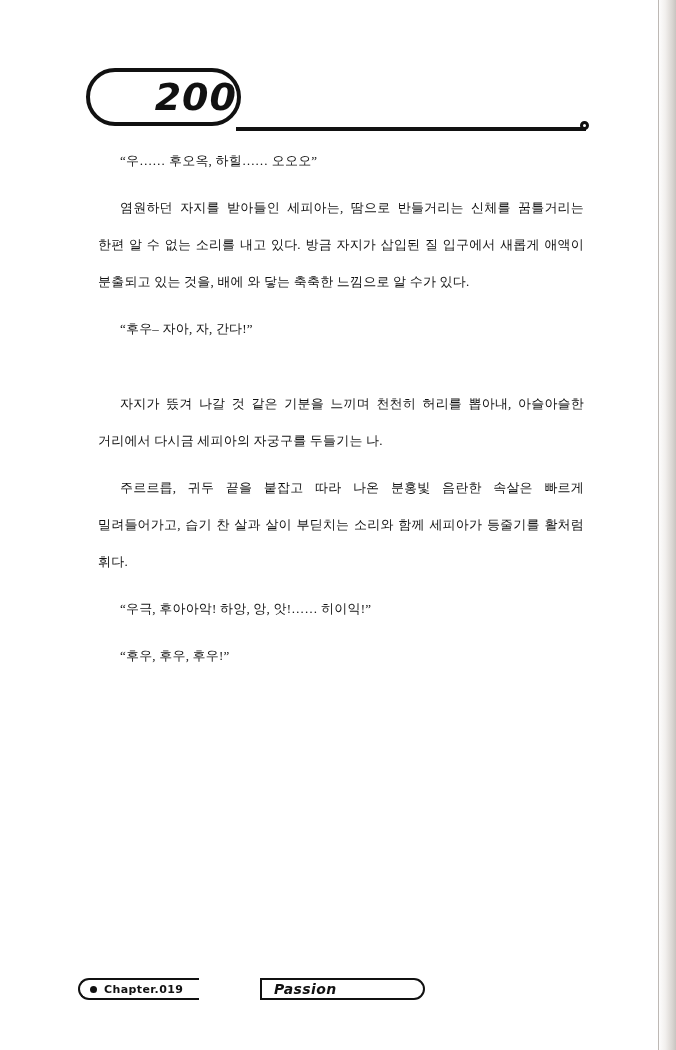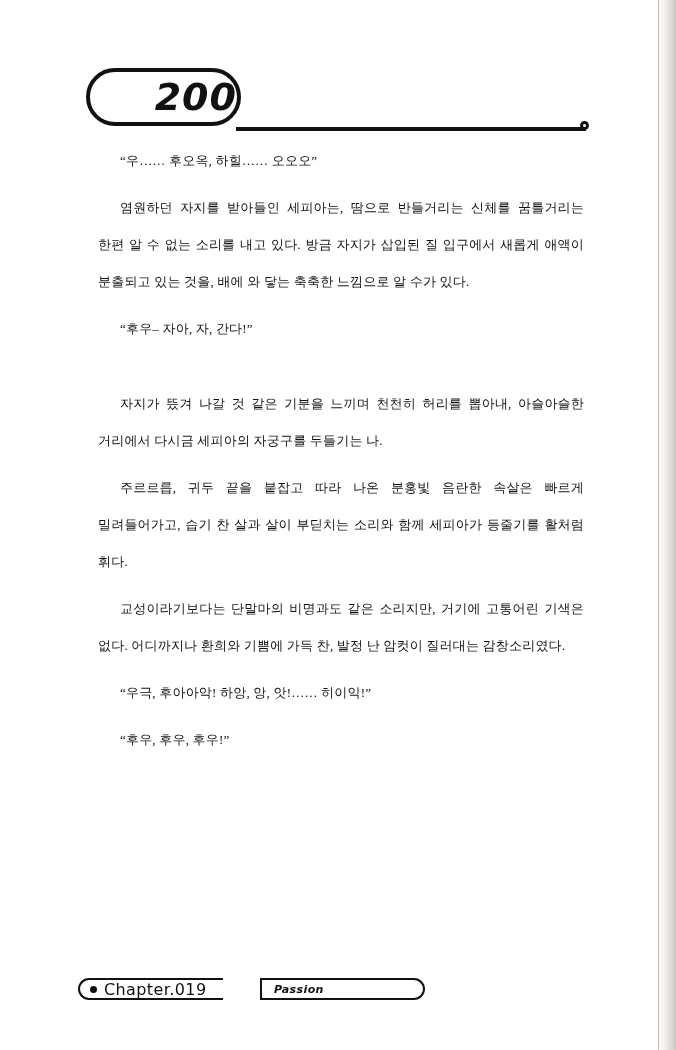--- a/index.html
+++ b/index.html
@@ -140,43 +140,43 @@
   }
   .footer-left .bullet {
     width: 7px;
     height: 7px;
     border-radius: 50%;
     background: #111111;
     display: inline-block;
   }
   .footer-left .txt {
     font-family: "DejaVu Sans", sans-serif;
-    font-weight: 400;
-    font-size: 16px;
+    font-weight: 700;
+    font-size: 11px;
     letter-spacing: 0.4px;
     color: #111111;
   }
   .footer-right {
     position: absolute;
     left: 182px;
     top: 0;
     width: 165px;
     height: 22px;
     border: 2px solid #111111;
     border-radius: 0 11px 11px 0;
     box-sizing: border-box;
     display: flex;
     align-items: center;
     padding-left: 12px;
   }
   .footer-right .txt {
     font-family: "DejaVu Sans", sans-serif;
     font-weight: 700;
     font-style: italic;
-    font-size: 11px;
+    font-size: 14px;
     letter-spacing: 0.4px;
     color: #111111;
   }
 </style>
 </head>
 <body>
 
 <div class="page">
 
   <div class="chapter-head">
@@ -186,21 +186,20 @@
     <div class="head-rule"></div>
     <div class="head-dot"></div>
   </div>
 
   <div class="body-text">
     <p class="indent">“우…… 후오옥, 하힐…… 오오오”</p>
     <p class="indent gap-sm">염원하던 자지를 받아들인 세피아는, 땀으로 반들거리는 신체를 꿈틀거리는 한편 알 수 없는 소리를 내고 있다. 방금 자지가 삽입된 질 입구에서 새롭게 애액이 분출되고 있는 것을, 배에 와 닿는 축축한 느낌으로 알 수가 있다.</p>
     <p class="indent gap-sm">“후우– 자아, 자, 간다!”</p>
     <p class="indent gap-lg">자지가 뜼겨 나갈 것 같은 기분을 느끼며 천천히 허리를 뽑아내, 아슬아슬한 거리에서 다시금 세피아의 자궁구를 두들기는 나.</p>
     <p class="indent gap-sm">주르르릅, 귀두 끝을 붙잡고 따라 나온 분홍빛 음란한 속살은 빠르게 밀려들어가고, 습기 찬 살과 살이 부딛치는 소리와 함께 세피아가 등줄기를 활처럼 휘다.</p>
-    <p class="indent gap-sm">교성이라기보다는 단말마의 비명과도 같은 소리지만, 거기에 고통어린 기색은 없다. 어디까지나 환희와 기쁨에 가득 찬, 발정 난 암컷이 질러대는 감창소리였다.</p>
     <p class="indent gap-sm">“우극, 후아아악! 하앙, 앙, 앗!…… 히이익!”</p>
     <p class="indent gap-sm">“후우, 후우, 후우!”</p>
   </div>
 
   <div class="footer">
     <div class="footer-left">
       <span class="bullet"></span>
       <span class="txt">Chapter.019</span>
     </div>
     <div class="footer-right">

